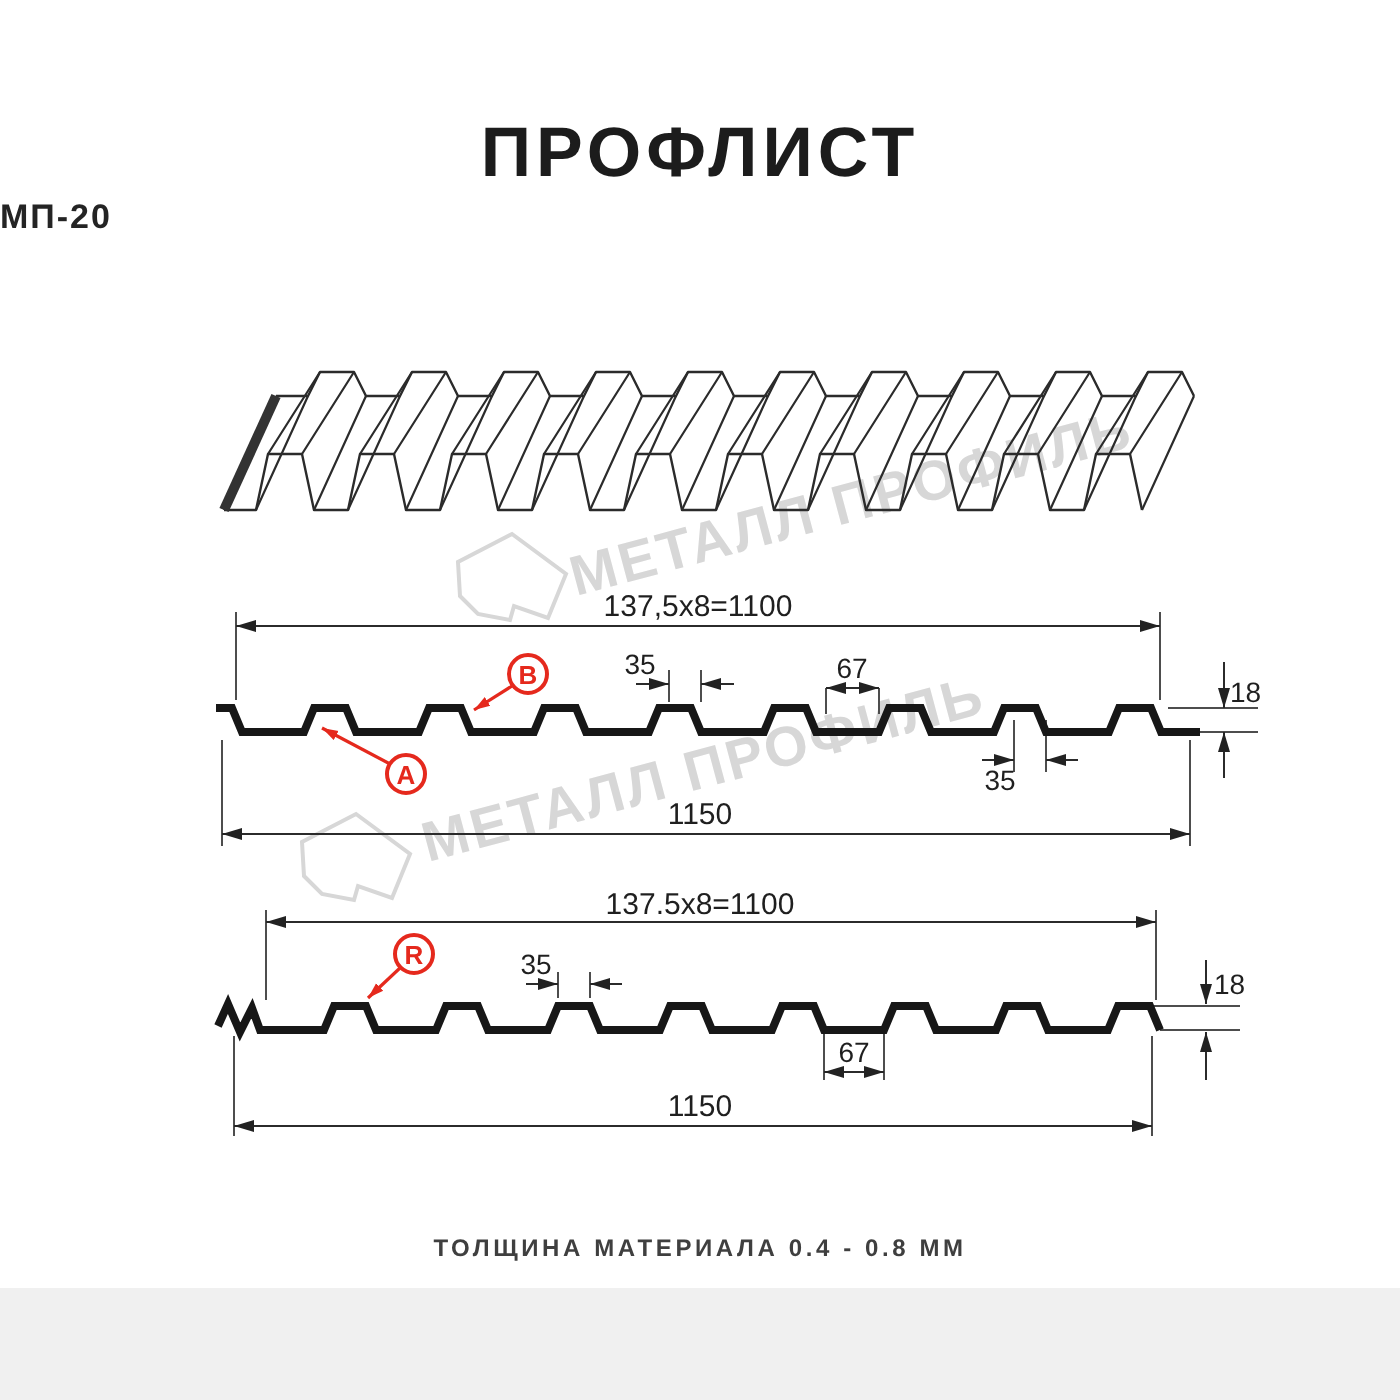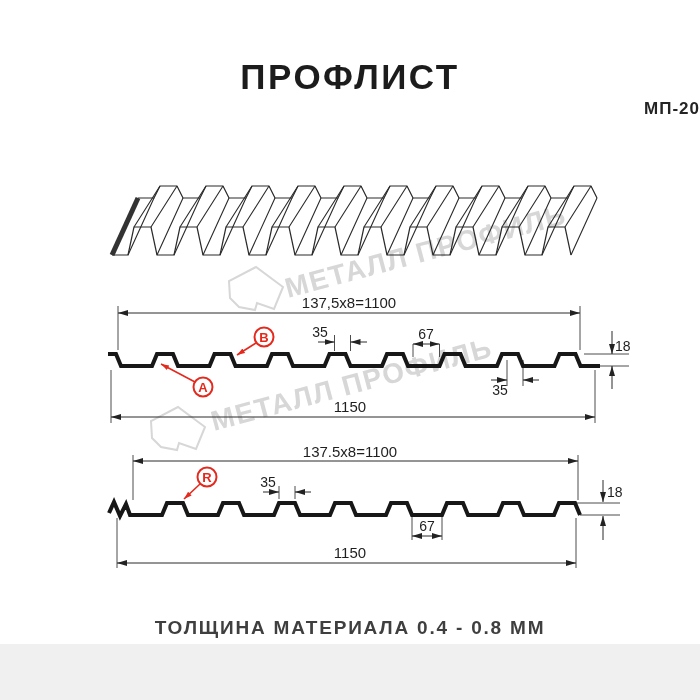--- a/index.html
+++ b/index.html
@@ -5,26 +5,26 @@
   html,body{margin:0;padding:0;background:#f0f0f0;}
   .page{
     position:relative;width:700px;height:644px;background:#ffffff;
     font-family:"Liberation Sans",sans-serif;overflow:hidden;margin:0 auto;
   }
   .title{
     position:absolute;top:57px;left:0;width:100%;text-align:center;
     font-size:35px;font-weight:bold;letter-spacing:2.5px;color:#1c1c1c;
   }
   .subtitle{
-    position:absolute;top:99px;left:0;width:100%;text-align:right;
+    position:absolute;top:99px;left:0;width:100%;text-align:left;
     font-size:17px;font-weight:bold;letter-spacing:1px;color:#242424;
   }
   .caption{
     position:absolute;top:617px;left:0;width:100%;text-align:center;
-    font-size:19px;font-weight:bold;letter-spacing:1.8px;color:#3f3f3f;
+    font-size:12px;font-weight:bold;letter-spacing:1.8px;color:#3f3f3f;
   }
   svg{position:absolute;top:0;left:0;}
   .dimtext{font-family:"Liberation Sans",sans-serif;font-size:15px;fill:#1f1f1f;}
   .dimsmall{font-family:"Liberation Sans",sans-serif;font-size:14px;fill:#1f1f1f;}
   .wmtext{font-family:"Liberation Sans",sans-serif;font-size:28px;font-weight:bold;letter-spacing:1.5px;fill:#d7d7d7;}
   .redletter{font-family:"Liberation Sans",sans-serif;font-size:13px;font-weight:bold;fill:#e5291d;}
 </style>
 </head>
 <body>
 

